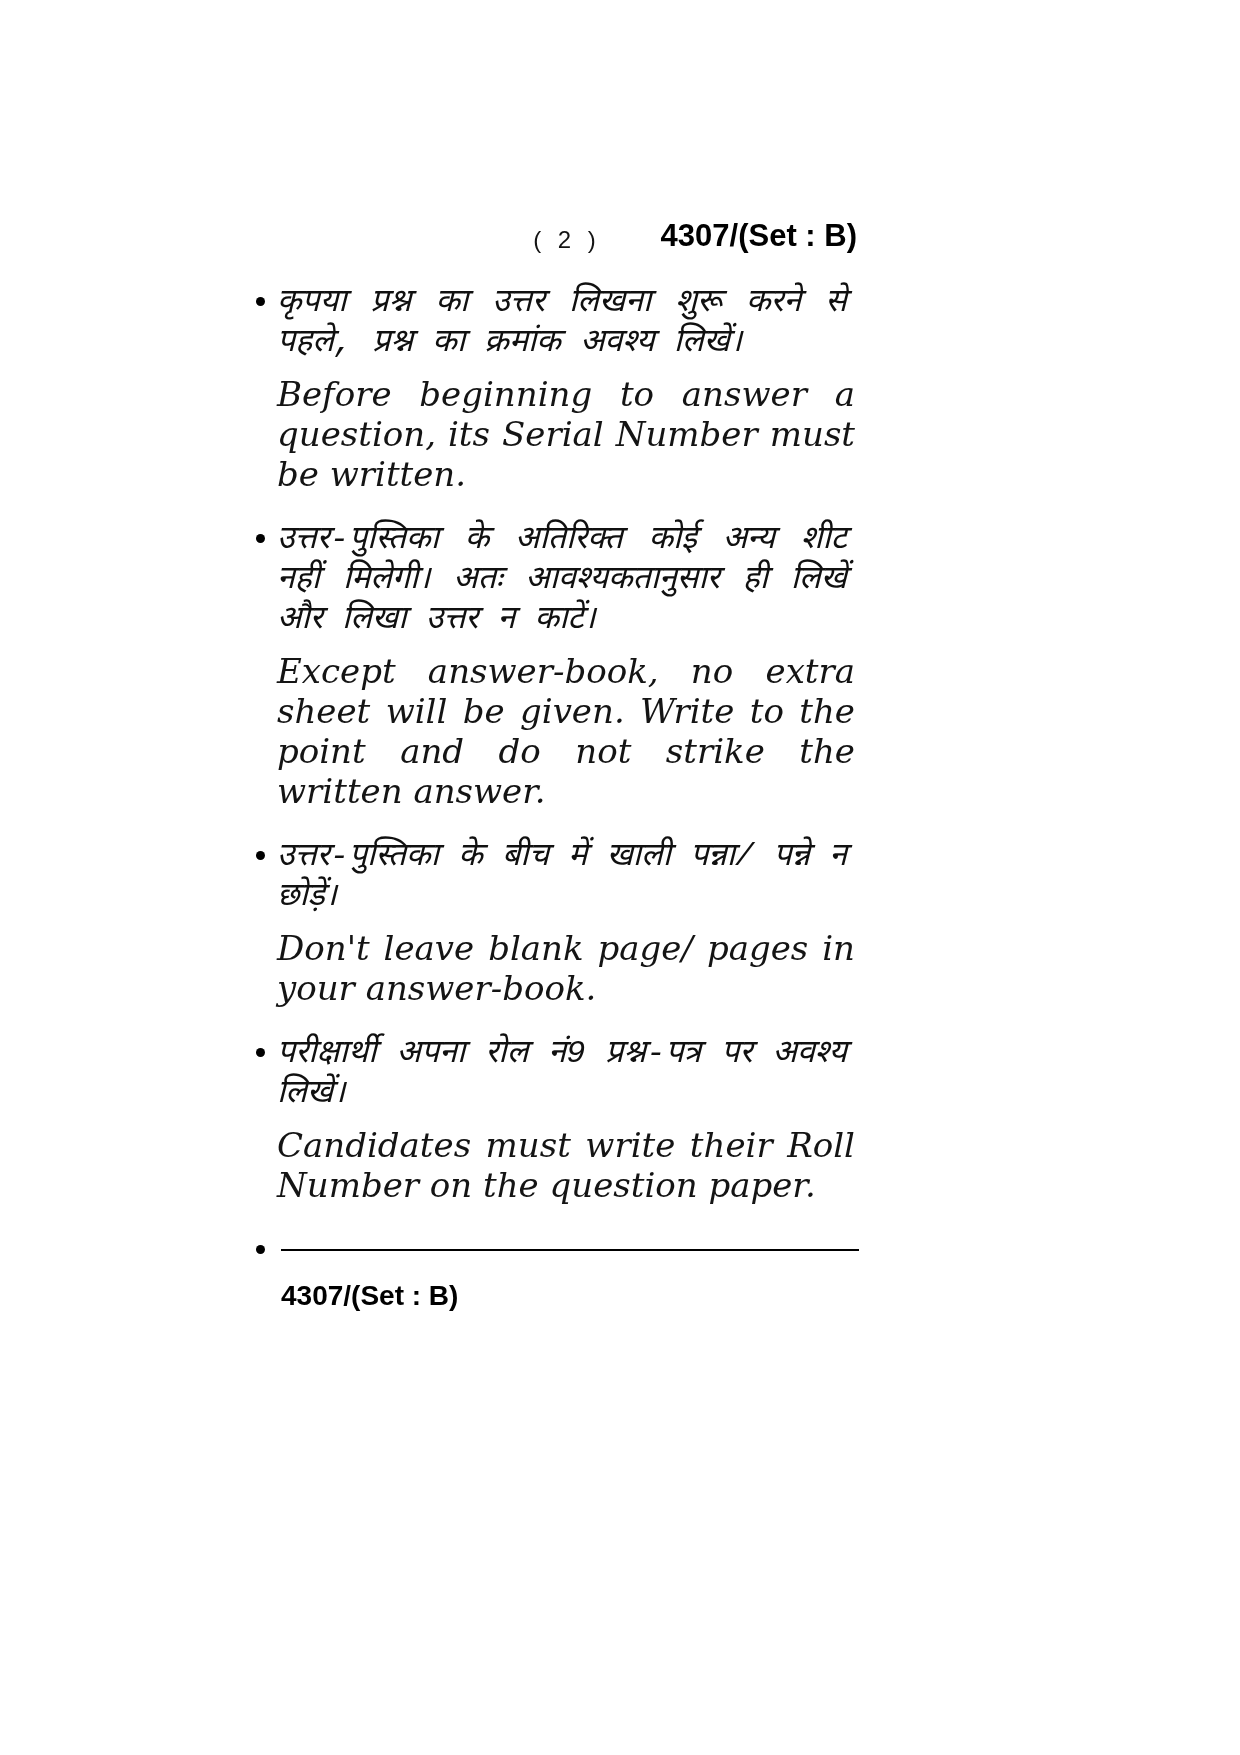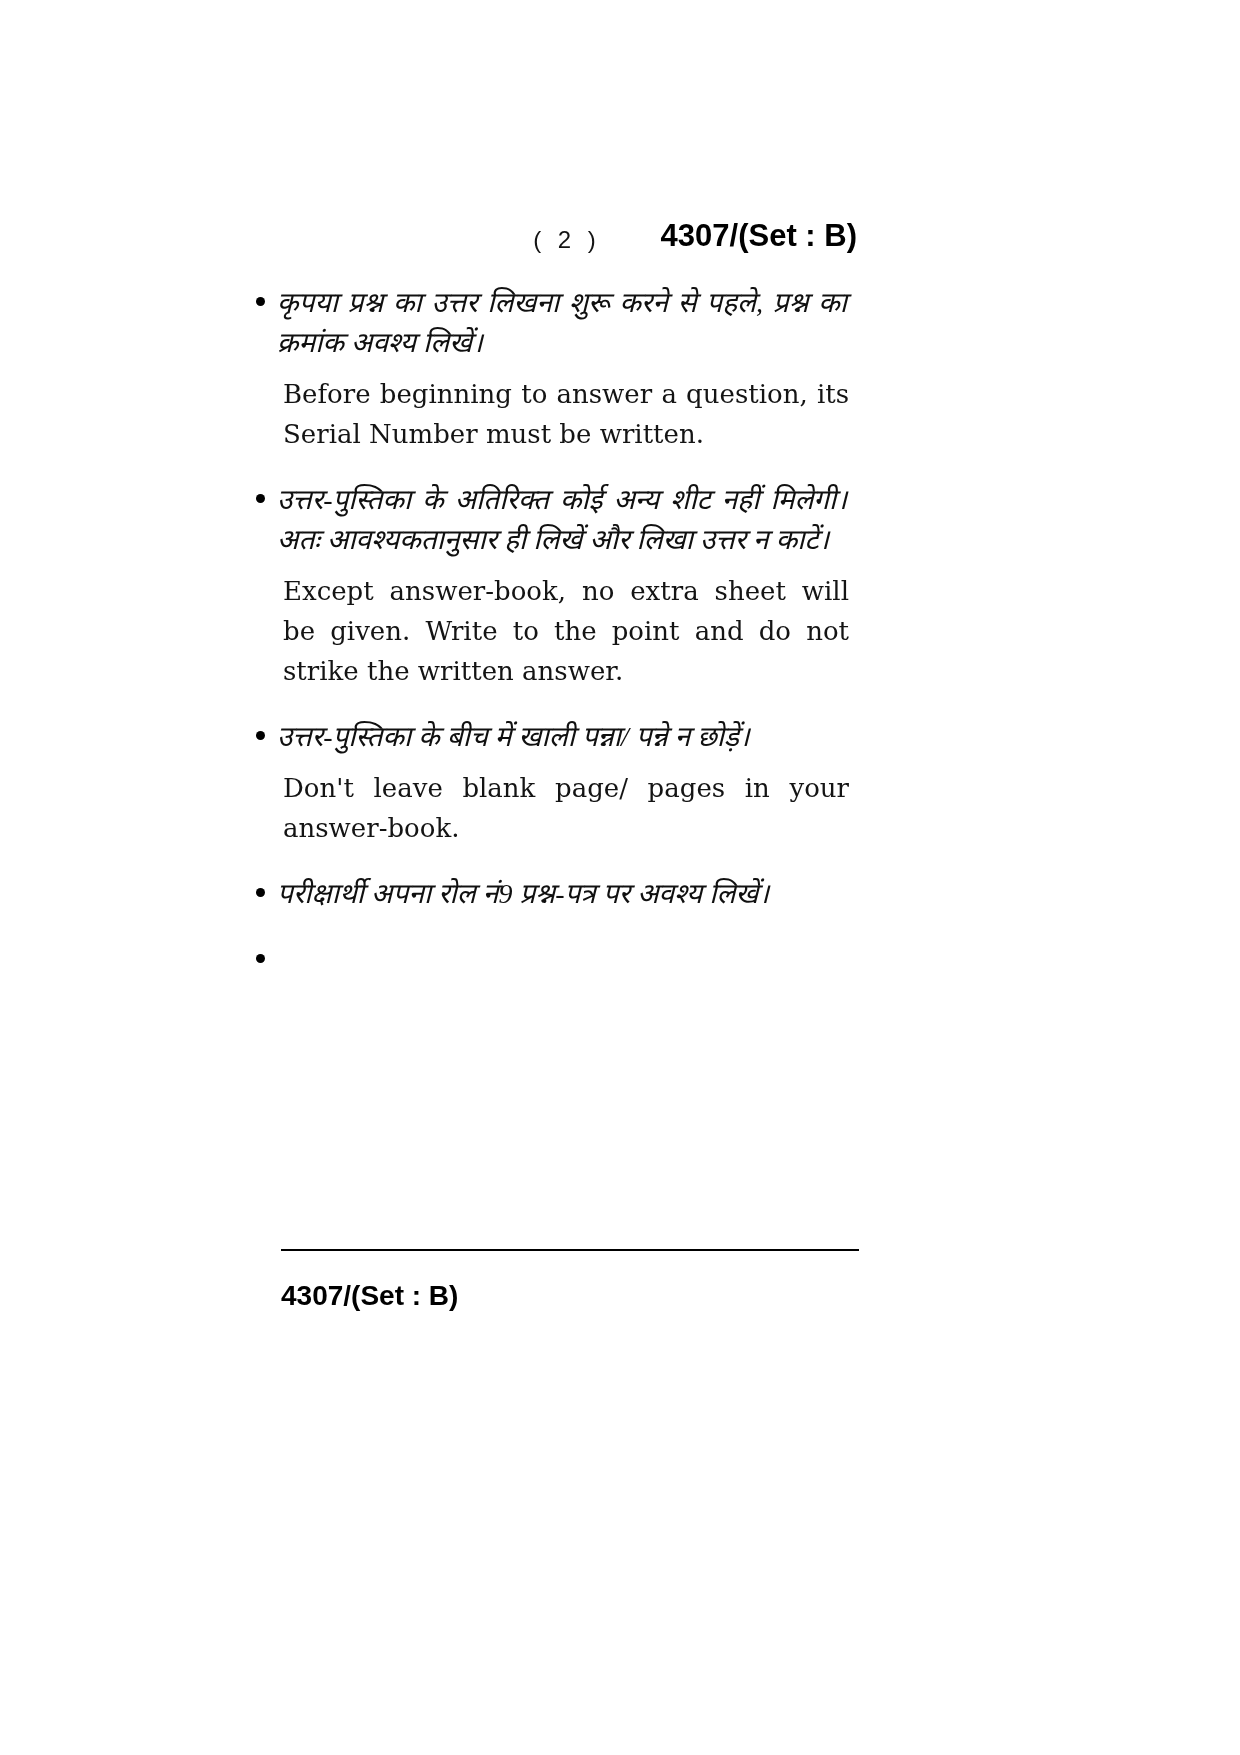--- a/index.html
+++ b/index.html
@@ -61,31 +61,32 @@
     position: absolute;
     left: -21px;
     top: 14px;
     width: 9px;
     height: 9px;
     border-radius: 50%;
     background: #000000;
   }
   .hindi {
     margin: 0 8px 11px 0;
-    font-family: Liberation Serif, serif;
+    font-family: Liberation Mono, monospace;
     font-style: italic;
-    font-size: 28px;
+    font-size: 32px;
     line-height: 40px;
     text-align: justify;
     color: #101010;
   }
   .english {
-    margin: 6px;
+    margin: 0;
     font-family: "DejaVu Serif", serif;
-    font-size: 26px;
+    font-style: italic;
+    font-size: 34px;
     line-height: 40px;
     text-align: justify;
     color: #141414;
   }
   .b {
     font-weight: bold;
   }
   
   .rule {
     position: absolute;
@@ -131,20 +132,21 @@
 
     <li class="item">
       <span class="dot"></span>
       <p class="hindi"><span>उत्तर-पुस्तिका के बीच में खाली पन्ना/ पन्ने न छोड़ें।</span><span class="b"></span></p>
       <p class="english"><span>Don't leave blank page/ pages in your answer-book.</span><span class="b"></span></p>
     </li>
 
     <li class="item">
       <span class="dot"></span>
       <p class="hindi"><span>परीक्षार्थी अपना रोल नं9 प्रश्न-पत्र पर अवश्य लिखें।</span><span class="b"></span></p>
+      <p class="english"><span>Candidates must write their Roll Number on the question paper.</span><span class="b"></span></p>
     </li>
 
     <li class="item">
       <span class="dot"></span>
     </li>
 
   </ul>
 
   <div class="rule"></div>
   <div class="footer-code">4307/(Set : B)</div>

